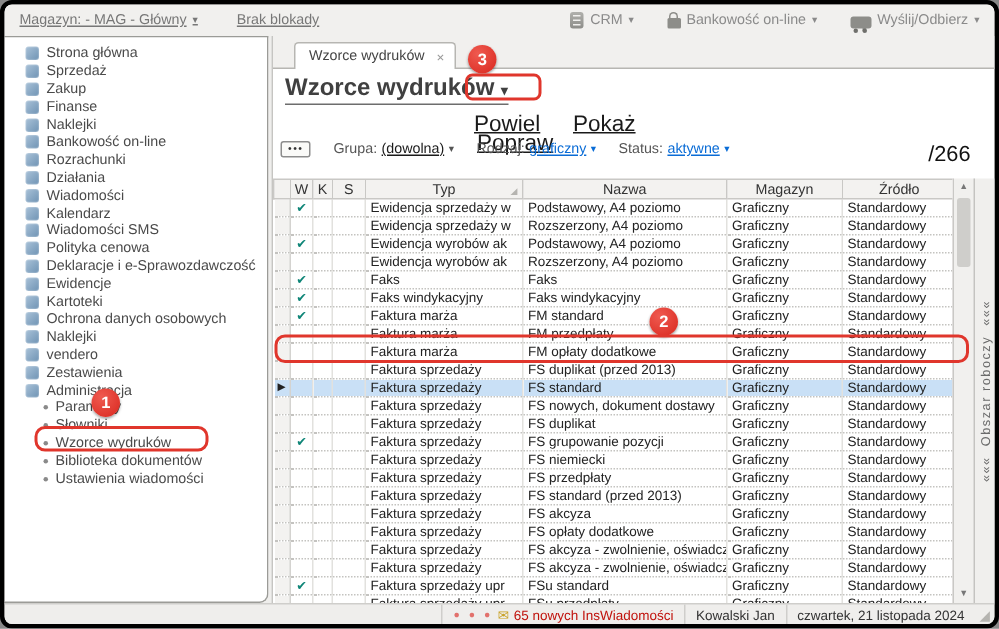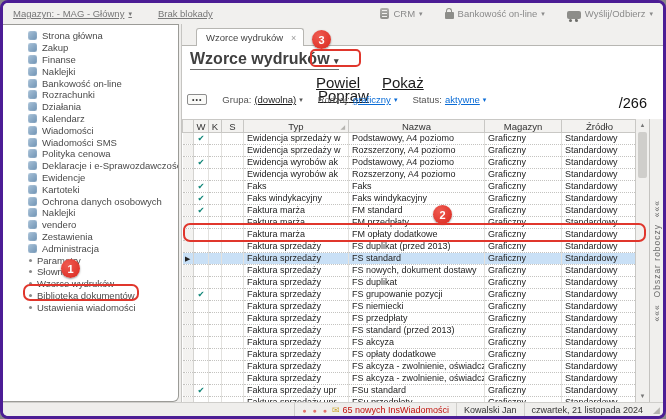--- a/index.html
+++ b/index.html
@@ -1,16 +1,16 @@
 <!DOCTYPE html>
 <html><head>
 <meta charset="utf-8">
 <style>
   html,body{margin:0;padding:0;background:#888;font-family:"Liberation Sans",sans-serif;}
-  .window{position:relative;width:660px;height:413px;border:3px solid #4c1d95;border-radius:8px;
+  .window{position:relative;width:660px;height:413px;border:3px solid #000000;border-radius:8px;
           background:#efeeec;overflow:hidden;margin:0 auto;}
   
   .topbar{height:21px;display:flex;align-items:center;font-size:9.5px;color:#777;
           background:#f1f0ee;padding:0 10px;}
   .topbar .left{display:flex;gap:26px;align-items:center;}
   .topbar .right{margin-left:auto;display:flex;gap:22px;align-items:center;color:#8a8a8a;}
   .toplink{text-decoration:underline;cursor:pointer;white-space:nowrap;}
   .topmenu{display:flex;align-items:center;gap:4px;white-space:nowrap;cursor:pointer;}
   .caret{font-size:7px;line-height:1;}
   .ico{display:inline-block;position:relative;}
@@ -22,21 +22,21 @@
                    border:1.5px solid #8d8d89;border-bottom:none;border-radius:4px 4px 0 0;box-sizing:border-box;}
   .ico-truck{width:14px;height:8px;background:#8d8d89;border-radius:2px;margin-top:2px;}
   .ico-truck:before{content:"";position:absolute;right:-3px;top:2px;width:0;height:0;
                     border:4px solid transparent;border-left:5px solid #8d8d89;}
   .ico-truck:after{content:"";position:absolute;left:2px;bottom:-3px;width:3px;height:3px;border-radius:50%;
                    background:#6f6f6b;box-shadow:6px 0 0 #6f6f6b;}
   
   .middle{display:flex;height:378px;}
   .sidebar{width:176px;background:#fff;border:1px solid #9b9b97;border-left:none;
            border-radius:0 0 6px 0;box-sizing:border-box;padding-top:5px;overflow:hidden;}
-  .sb-item{display:flex;align-items:center;gap:5px;height:11.8px;padding-left:25px;
+  .sb-item{display:flex;align-items:center;gap:5px;height:11.8px;padding-left:14px;
            font-size:9.5px;color:#4a4a4a;cursor:pointer;white-space:nowrap;}
   .sb-icon{width:9px;height:9px;border-radius:2px;flex:0 0 9px;
            background:linear-gradient(135deg,#a9c2d8,#6f93b4);box-shadow:inset 0 0 1px #fff;}
   .sb-item.child{padding-left:26px;}
   .sb-item.child .sb-icon{width:3px;height:3px;flex:0 0 3px;border-radius:50%;background:#8a8a8a;box-shadow:none;}
   
   .main{flex:1;display:flex;flex-direction:column;background:#fff;margin-left:2px;
         border-left:1px solid #c6c5c2;min-width:0;}
   .tabstrip{height:21px;background:#f1f0ee;border-bottom:1px solid #b7b6b2;display:flex;align-items:flex-end;
             padding-left:14px;}
@@ -135,20 +135,24 @@
 
   <div class="middle">
     <div class="sidebar">
       <div>
           <div class="sb-item">
     <span class="sb-icon"></span>
     <span class="sb-label">Strona główna</span>
   </div>
           <div class="sb-item">
     <span class="sb-icon"></span>
+    <span class="sb-label">Sprzedaż</span>
+  </div>
+          <div class="sb-item">
+    <span class="sb-icon"></span>
     <span class="sb-label">Zakup</span>
   </div>
           <div class="sb-item">
     <span class="sb-icon"></span>
     <span class="sb-label">Finanse</span>
   </div>
           <div class="sb-item">
     <span class="sb-icon"></span>
     <span class="sb-label">Naklejki</span>
   </div>
@@ -159,25 +163,25 @@
           <div class="sb-item">
     <span class="sb-icon"></span>
     <span class="sb-label">Rozrachunki</span>
   </div>
           <div class="sb-item">
     <span class="sb-icon"></span>
     <span class="sb-label">Działania</span>
   </div>
           <div class="sb-item">
     <span class="sb-icon"></span>
+    <span class="sb-label">Wiadomości</span>
+  </div>
+          <div class="sb-item">
+    <span class="sb-icon"></span>
     <span class="sb-label">Kalendarz</span>
-  </div>
-          <div class="sb-item">
-    <span class="sb-icon"></span>
-    <span class="sb-label">Wiadomości</span>
   </div>
           <div class="sb-item">
     <span class="sb-icon"></span>
     <span class="sb-label">Wiadomości SMS</span>
   </div>
           <div class="sb-item">
     <span class="sb-icon"></span>
     <span class="sb-label">Polityka cenowa</span>
   </div>
           <div class="sb-item">

